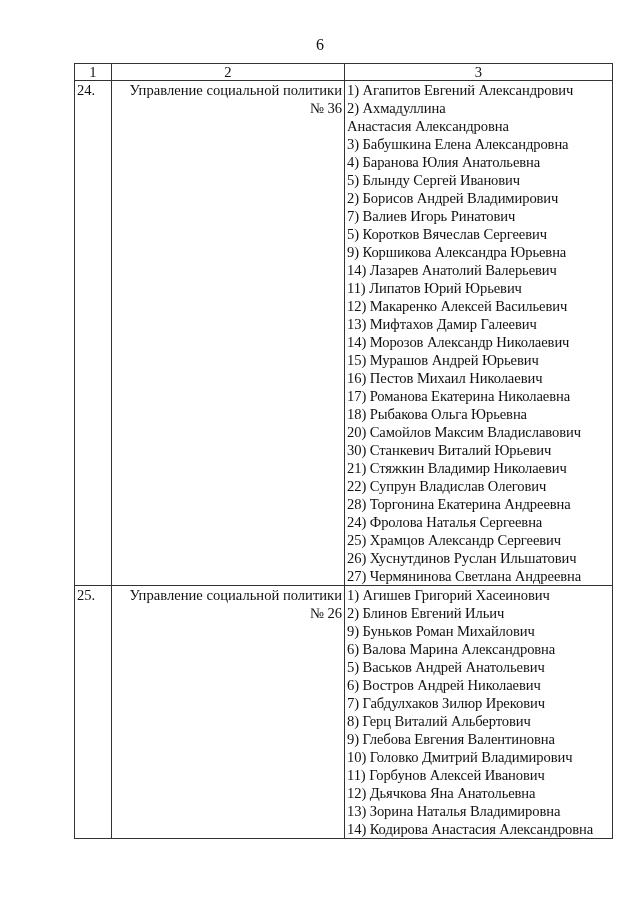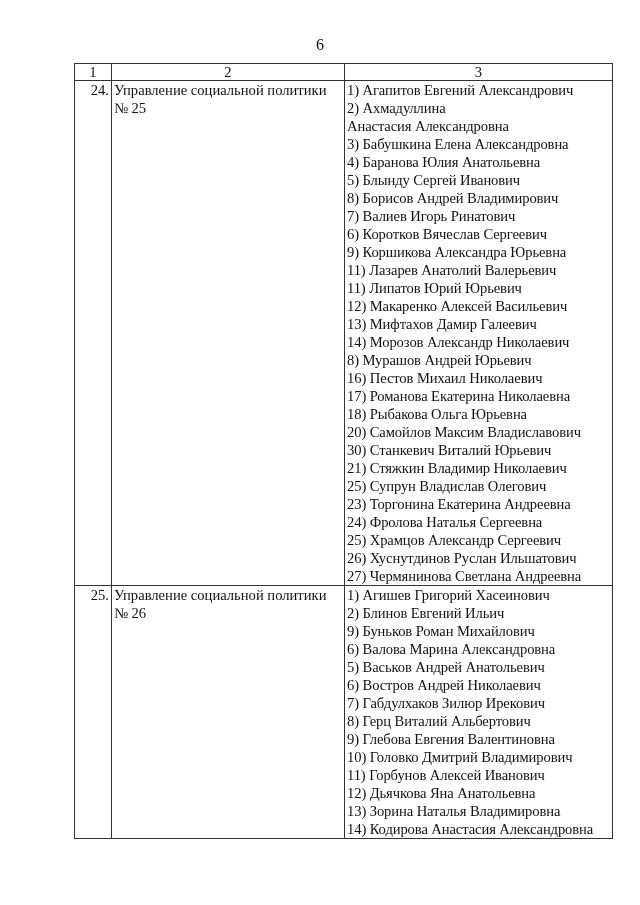--- a/index.html
+++ b/index.html
@@ -7,23 +7,23 @@
          font-family: "Liberation Serif", "DejaVu Serif", serif; color: #111; }
   .page-number { position: absolute; top: 36px; left: 0; width: 640px; text-align: center;
                  font-size: 16px; }
   table.doc { position: absolute; top: 63px; left: 74px; border-collapse: collapse;
               table-layout: fixed; width: 538px; font-size: 14.6px; line-height: 18px; }
   table.doc td { border: 1px solid #333; vertical-align: top; padding: 0 2px; }
   table.doc col.c1 { width: 37px; }
   table.doc col.c2 { width: 233px; }
   table.doc col.c3 { width: 268px; }
   .hdr td { text-align: center; height: 16px; line-height: 16px; }
-  .num { text-align: right; }
+  .num { text-align: left; }
   .names div { white-space: nowrap; letter-spacing: -0.1px; }
-  .dept div { white-space: nowrap; }
+  .dept div { white-space: nowrap; text-align: right; }
 </style>
 </head>
 <body>
 
 <div class="page-number">6</div>
 
 <table class="doc">
   <colgroup>
       <col class="c1">
       <col class="c2">
@@ -32,47 +32,47 @@
   <tbody>
       <tr class="hdr">
     <td>1</td>
     <td>2</td>
     <td>3</td>
   </tr>
   <tr>
     <td class="num">24.</td>
     <td class="dept">
       <div>Управление социальной политики</div>
-      <div>№ 25</div>
+      <div>№ 36</div>
     </td>
     <td class="names">
           <div>1) Агапитов Евгений Александрович</div>
           <div>2) Ахмадуллина</div>
           <div>Анастасия Александровна</div>
           <div>3) Бабушкина Елена Александровна</div>
           <div>4) Баранова Юлия Анатольевна</div>
           <div>5) Блынду Сергей Иванович</div>
-          <div>8) Борисов Андрей Владимирович</div>
+          <div>2) Борисов Андрей Владимирович</div>
           <div>7) Валиев Игорь Ринатович</div>
-          <div>6) Коротков Вячеслав Сергеевич</div>
+          <div>5) Коротков Вячеслав Сергеевич</div>
           <div>9) Коршикова Александра Юрьевна</div>
-          <div>11) Лазарев Анатолий Валерьевич</div>
+          <div>14) Лазарев Анатолий Валерьевич</div>
           <div>11) Липатов Юрий Юрьевич</div>
           <div>12) Макаренко Алексей Васильевич</div>
           <div>13) Мифтахов Дамир Галеевич</div>
           <div>14) Морозов Александр Николаевич</div>
-          <div>8) Мурашов Андрей Юрьевич</div>
+          <div>15) Мурашов Андрей Юрьевич</div>
           <div>16) Пестов Михаил Николаевич</div>
           <div>17) Романова Екатерина Николаевна</div>
           <div>18) Рыбакова Ольга Юрьевна</div>
           <div>20) Самойлов Максим Владиславович</div>
           <div>30) Станкевич Виталий Юрьевич</div>
           <div>21) Стяжкин Владимир Николаевич</div>
-          <div>25) Супрун Владислав Олегович</div>
-          <div>23) Торгонина Екатерина Андреевна</div>
+          <div>22) Супрун Владислав Олегович</div>
+          <div>28) Торгонина Екатерина Андреевна</div>
           <div>24) Фролова Наталья Сергеевна</div>
           <div>25) Храмцов Александр Сергеевич</div>
           <div>26) Хуснутдинов Руслан Ильшатович</div>
           <div>27) Чермянинова Светлана Андреевна</div>
         </td>
   </tr>
   <tr>
     <td class="num">25.</td>
     <td class="dept">
       <div>Управление социальной политики</div>

